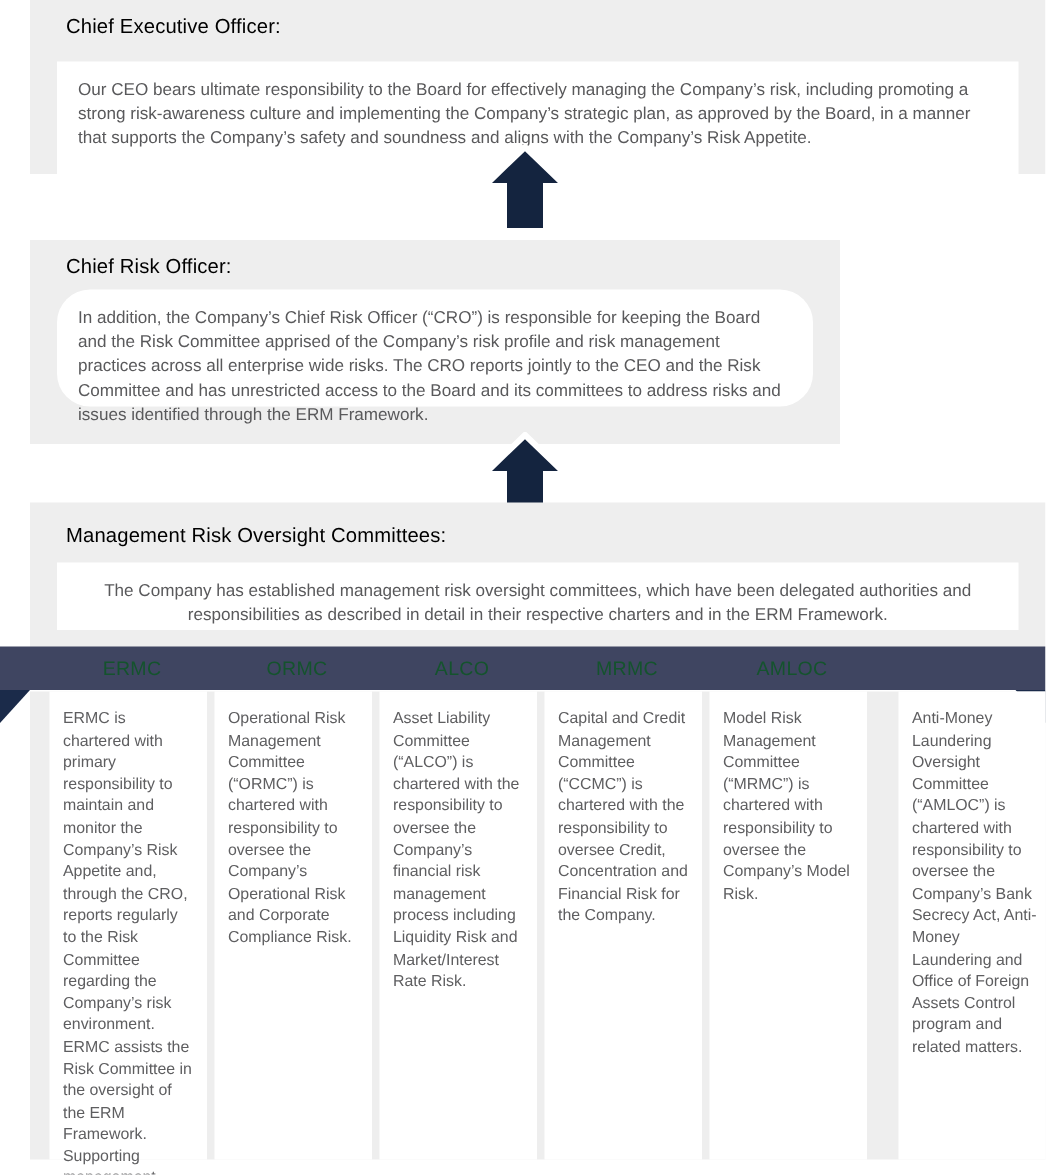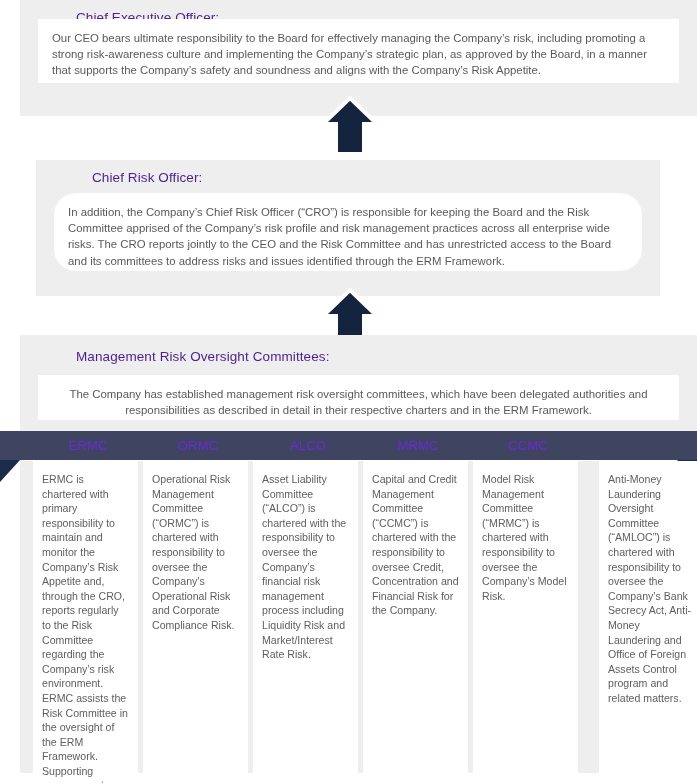--- a/index.html
+++ b/index.html
@@ -23,49 +23,48 @@
     height: 783px;
   }
 
   
   .panel {
     position: absolute;
     background: #eeeeee;
     box-sizing: border-box;
   }
   .panel-ceo  { left: 20px;  top: 0px;   width: 677px; height: 116px; }
-  .panel-cro  { left: 36px;  top: 160px; width: 624px; height: 136px; }
+  .panel-cro  { left: 20px;  top: 160px; width: 540px; height: 136px; }
   .panel-mroc { left: 20px;  top: 335px; width: 677px; height: 97px; text-align: center;  }
 
   .panel-title {
     position: absolute;
     left: 24px;
     font-size: 13.5px;
     line-height: 16px;
-    color: #4c1d95;
+    color: #000000;
     letter-spacing: 0.1px;
     white-space: nowrap;
-    margin-left: 32px;
   }
   .panel-ceo  .panel-title { top: 10px; }
   .panel-cro  .panel-title { top: 10px; }
   .panel-mroc .panel-title { top: 14px; }
 
   .panel-body {
     position: absolute;
     left: 18px;
     right: 18px;
     background: #ffffff;
     box-sizing: border-box;
     padding: 11px 14px 10px 14px;
     font-size: 11.4px;
     line-height: 16.2px;
     color: #59595b;
   }
-  .panel-ceo  .panel-body { top: 19px; height: 64px; }
+  .panel-ceo  .panel-body { top: 41px; height: 79px; }
   .panel-cro  .panel-body { top: 33px; height: 78px; border-radius: 22px; }
   .panel-mroc .panel-body { top: 40px; height: 45px; }
 
   
   .arrow-wrap {
     position: absolute;
     width: 60px;
     height: 60px;
   }
   .arrow-1 { left: 320px; top: 96px; }
@@ -108,21 +107,21 @@
     position: absolute;
     left: 33px;
     top: 0;
     width: 655px;
     height: 29px;
     display: flex;
   }
   .ribbon-label {
     flex: 0 0 110px;
     text-align: center;
-    color: #6d28d9;
+    color: #14532d;
     font-size: 13px;
     line-height: 29px;
     letter-spacing: 0.2px;
   }
 
   
   .cards {
     position: absolute;
     left: 33px;
     top: 461px;
@@ -186,21 +185,21 @@
 
   <div class="ribbon">
     <div class="ribbon-bar"></div>
     <div class="ribbon-tail-left"></div>
     <div class="ribbon-tail-right"></div>
     <div class="ribbon-labels">
       <div class="ribbon-label">ERMC</div>
       <div class="ribbon-label">ORMC</div>
       <div class="ribbon-label">ALCO</div>
       <div class="ribbon-label">MRMC</div>
-      <div class="ribbon-label">CCMC</div>
+      <div class="ribbon-label">AMLOC</div>
     </div>
   </div>
 
   <div class="cards-bg"></div>
   <div class="cards">
     <div class="card">ERMC is chartered with primary responsibility to maintain and monitor the Company’s Risk Appetite and, through the CRO, reports regularly to the Risk Committee regarding the Company’s risk environment. ERMC assists the Risk Committee in the oversight of the ERM Framework. Supporting management committees monitor
 and assess specific risk categories.</div>
     <div class="card">Operational Risk Management Committee (“ORMC”) is chartered with responsibility to oversee the Company’s Operational Risk and Corporate Compliance Risk.</div>
     <div class="card">Asset Liability Committee (“ALCO”) is chartered with the responsibility to oversee the Company’s financial risk management process including Liquidity Risk and Market/Interest Rate Risk.</div>
     <div class="card">Capital and Credit Management Committee (“CCMC”) is chartered with the responsibility to oversee Credit, Concentration and Financial Risk for the Company.</div>

